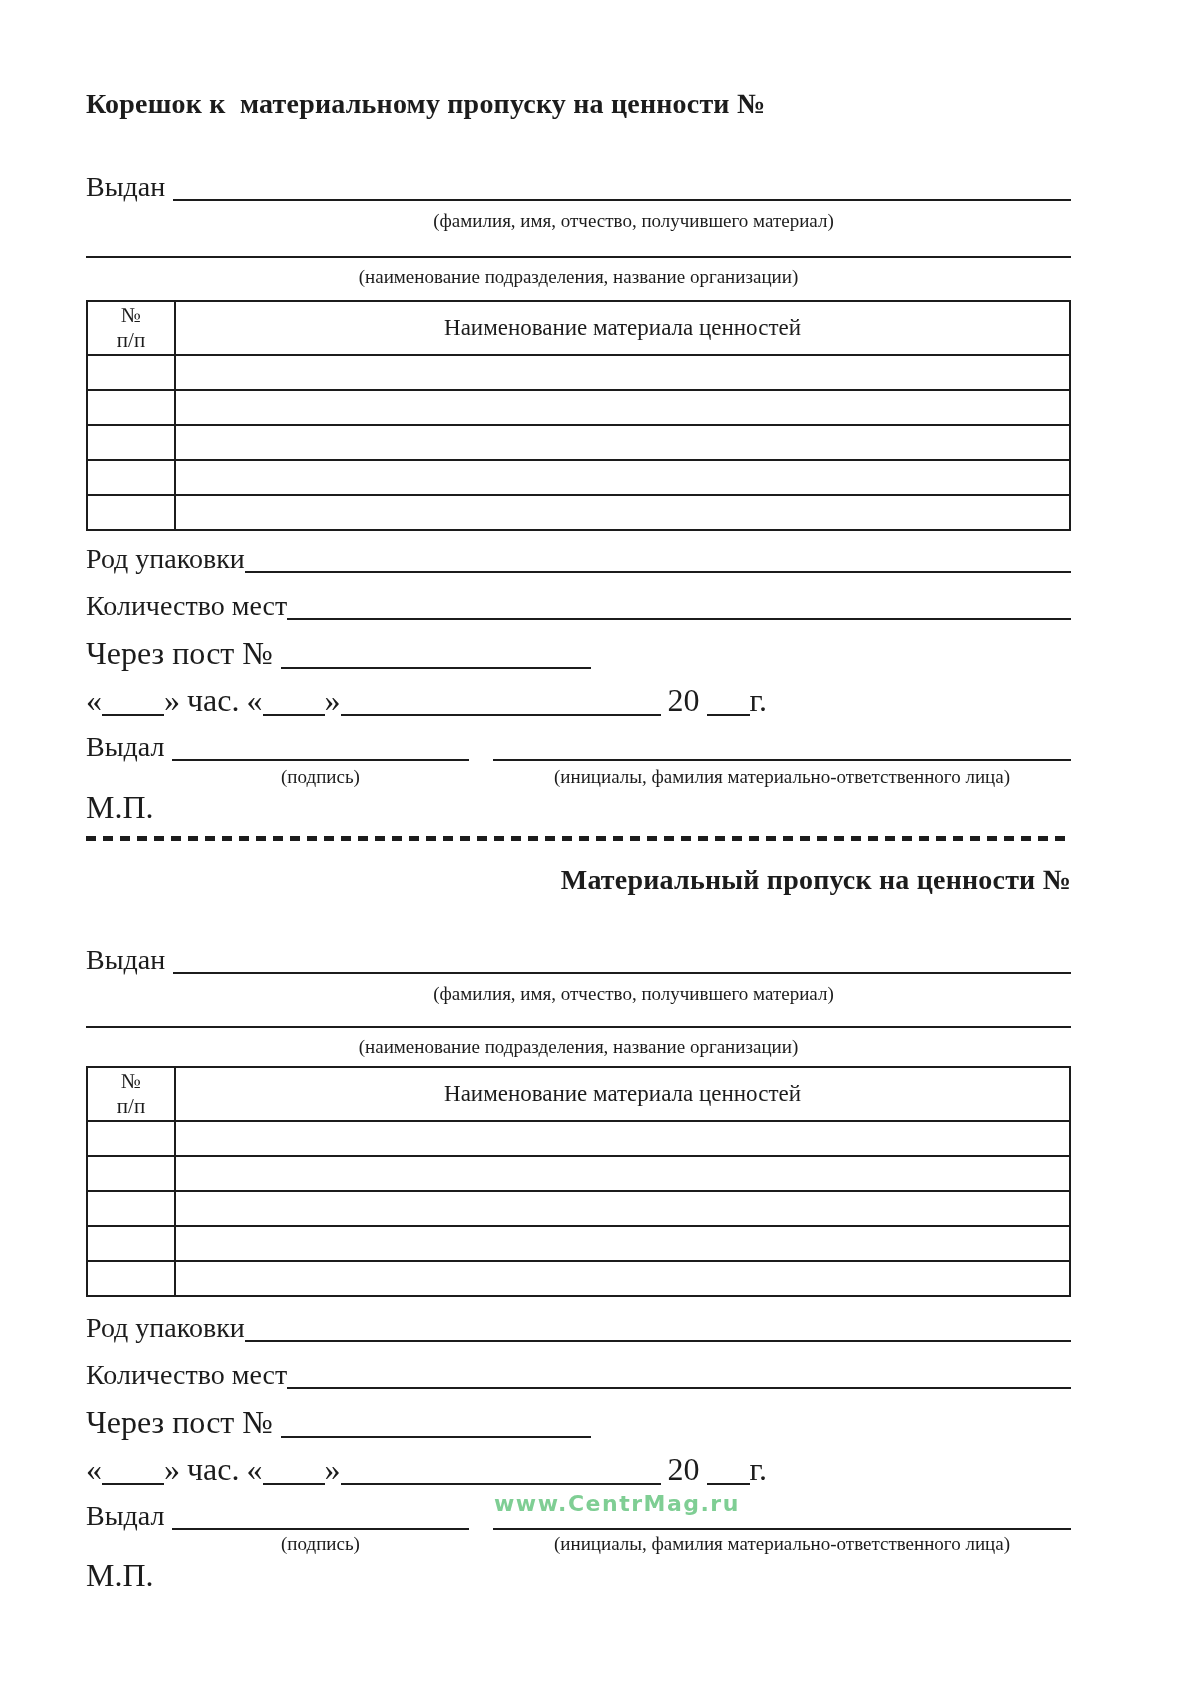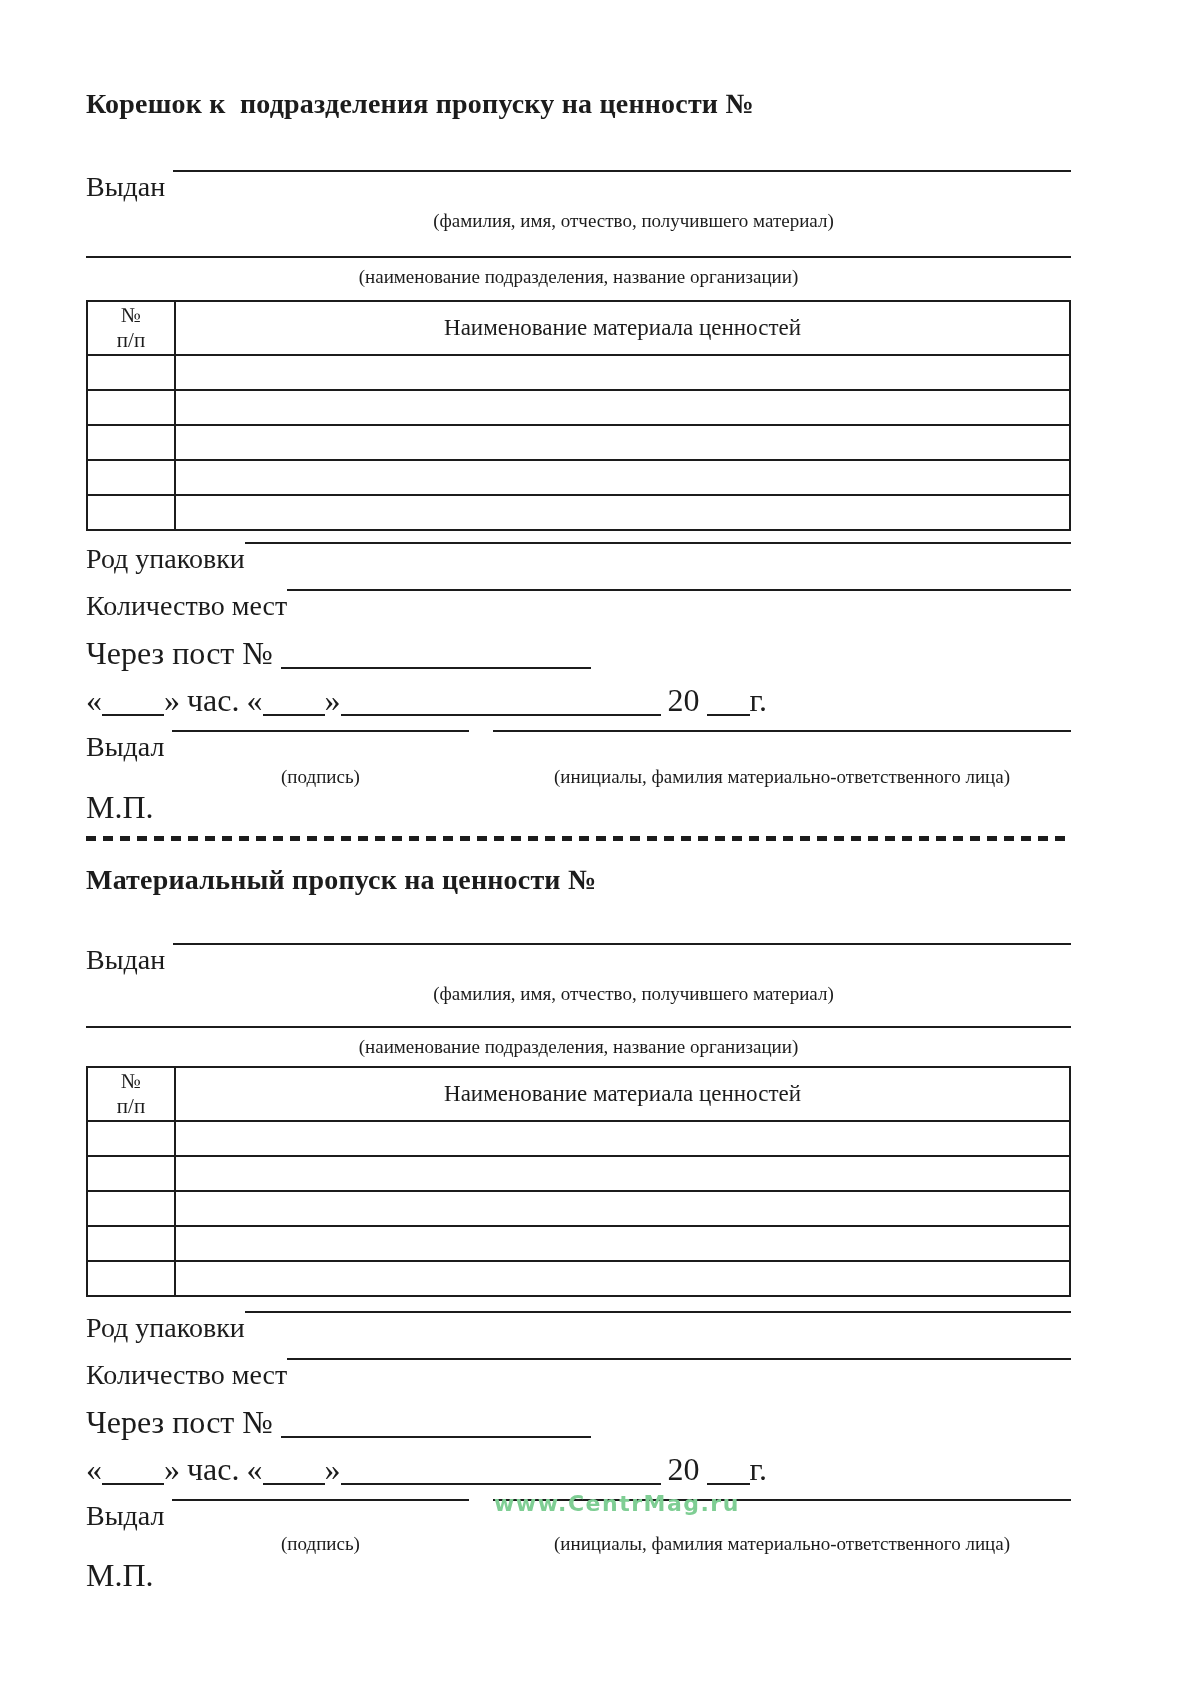--- a/index.html
+++ b/index.html
@@ -4,22 +4,22 @@
 <style>
   html,body{margin:0;padding:0}
   body{
     width:1200px;height:1703px;position:relative;overflow:hidden;
     background:#ffffff;color:#1c1c1c;
     font-family:"Liberation Serif","DejaVu Serif",serif;
   }
   .page{position:absolute;left:86px;top:0;width:985px;height:1703px}
   .abs{position:absolute;left:0;right:0}
   .title{font-weight:bold;font-size:28px;letter-spacing:.2px;white-space:pre-wrap}
-  .center{text-align:left}
-  .frow{display:flex;align-items:flex-start;font-size:28px;line-height:34px;height:34px}
+  .center{text-align:right}
+  .frow{display:flex;align-items:flex-end;font-size:28px;line-height:34px;height:34px}
   .frow .lbl{white-space:pre}
   .gap8{width:8px;flex:0 0 8px}
   .gap24{width:24px;flex:0 0 24px}
   .fill{flex:1;border-bottom:2px solid #1c1c1c;margin-bottom:3px}
   .fillw{flex:0 0 auto;border-bottom:2px solid #1c1c1c;margin-bottom:3px}
   .cap{position:absolute;font-size:19px;line-height:22px;text-align:center}
   .hr-line{border-bottom:2px solid #1c1c1c}
   .inline-row{font-size:32px;line-height:34px;white-space:nowrap}
   .u{display:inline-block;border-bottom:2px solid #1c1c1c;height:24px;vertical-align:-5px}
   .w62{width:62px}.w310{width:310px}.w320{width:320px}.w43{width:43px}
@@ -35,21 +35,21 @@
   .wm{position:absolute;left:408px;top:1453px;font-family:"DejaVu Sans",sans-serif;
       font-weight:bold;font-size:22px;letter-spacing:1.5px;z-index:3}
 </style>
 </head>
 <body style="background: rgb(255, 255, 255); color: rgb(28, 28, 28);">
 
 <div class="page">
 
   <div>
 
-    <div class="abs title" style="top:88px">Корешок к  подразделения пропуску на ценности №</div>
+    <div class="abs title" style="top:88px">Корешок к  материальному пропуску на ценности №</div>
 
     <div class="abs frow" style="top:170px">
       <span class="lbl">Выдан</span>
       <span class="gap8"></span>
       <span class="fill"></span>
     </div>
     <div class="cap" style="top:210px;left:110px;width:875px">(фамилия, имя, отчество, получившего материал)</div>
 
     <div class="abs hr-line" style="top:228px;height:28px"></div>
     <div class="cap" style="top:266px;left:0;width:985px">(наименование подразделения, название организации)</div>

